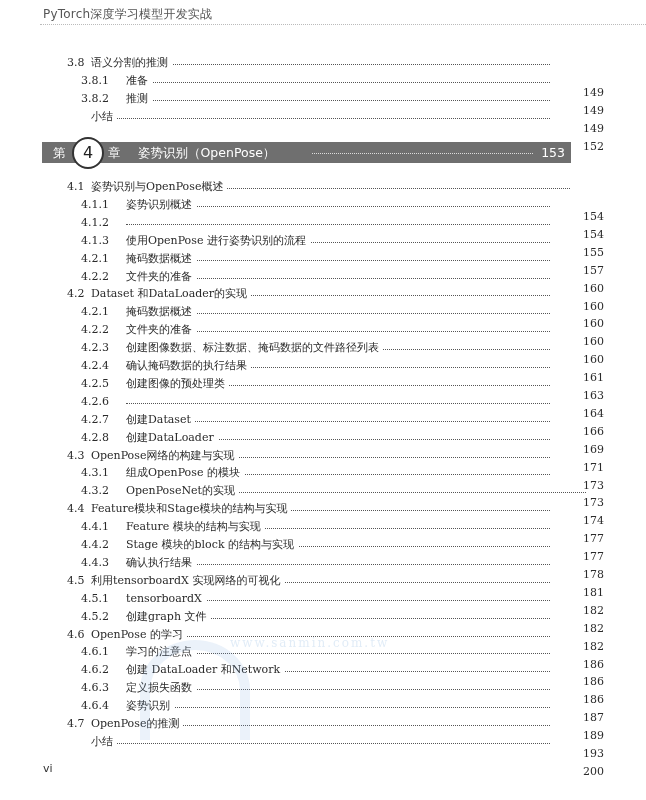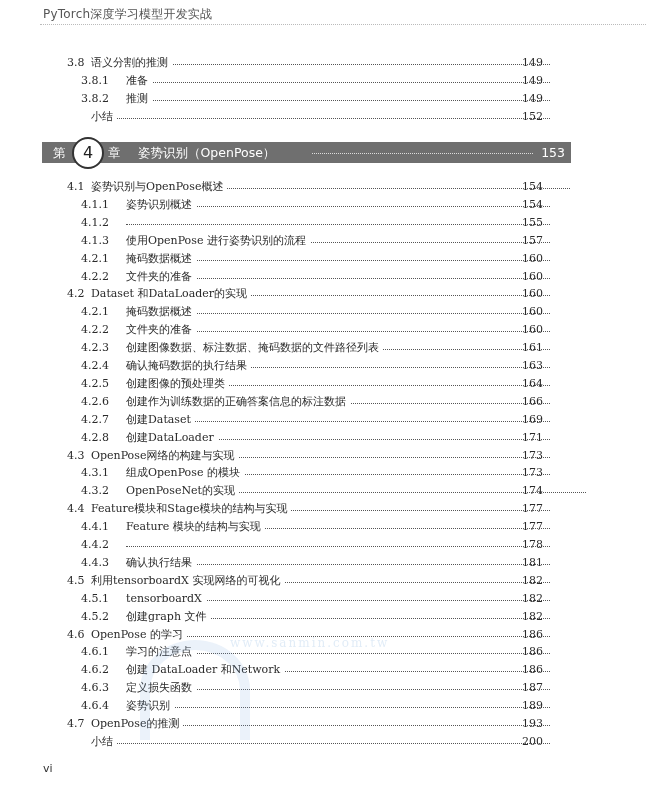--- a/index.html
+++ b/index.html
@@ -6,21 +6,21 @@
   body { width:646px; height:800px; background:#ffffff; position:relative; overflow:hidden;
          font-family:"DejaVu Serif","Liberation Serif",serif; color:#2a2a2a; }
   .running-head { position:absolute; left:43px; top:6px; font-family:"DejaVu Sans","Liberation Sans",sans-serif;
          font-size:12px; color:#555; letter-spacing:0.2px; }
   .head-rule { position:absolute; left:40px; right:0; top:24px; border-top:1px dotted #bbb; }
   .toc { position:absolute; left:0; top:0; width:646px; }
   .row { position:absolute; left:0; width:646px; height:18px; font-size:11px; line-height:18px; }
   .row .num { position:absolute; white-space:nowrap; }
   .row .title { position:absolute; white-space:nowrap; background:#fff; padding-right:4px; }
   .row .leader { position:absolute; right:96px; height:1px; top:10px; border-top:1.4px dotted #555; }
-  .row .page { position:absolute; left:522px; width:24px; text-align:left; }
+  .row .page { position:absolute; left:583px; width:24px; text-align:left;margin-top:30px; }
   .lvl1 .num { left:67px; }
   .lvl1 .title { left:91px; }
   .lvl2 .num { left:81px; }
   .lvl2 .title { left:126px; }
   .lvl-sum .title { left:91px; }
   .chapter-bar { position:absolute; left:42px; top:142px; width:529px; height:21px; background:#6f6f6f;
          font-family:"DejaVu Sans","Liberation Sans",sans-serif; color:#fff; font-size:12.5px; line-height:21px; }
   .chapter-bar .pre { position:absolute; left:11px; }
   .chapter-bar .circle { position:absolute; left:30px; top:-5px; width:28px; height:28px; border-radius:50%;
          background:#fff; border:2px solid #333; color:#222; font-size:16px; line-height:28px; text-align:center; }
@@ -145,21 +145,20 @@
     </div>
     <div class="row lvl2" style="top: 374.9px;">
       <span class="num">4.2.5</span>
       <span class="leader" style="left:126px"></span>
       <span class="title">创建图像的预处理类</span>
       <span class="page">164</span>
     </div>
     <div class="row lvl2" style="top: 392.8px;">
       <span class="num">4.2.6</span>
       <span class="leader" style="left:126px"></span>
-      <span class="title">创建作为训练数据的正确答案信息的标注数据</span>
       <span class="page">166</span>
     </div>
     <div class="row lvl2" style="top: 410.7px;">
       <span class="num">4.2.7</span>
       <span class="leader" style="left:126px"></span>
       <span class="title">创建Dataset</span>
       <span class="page">169</span>
     </div>
     <div class="row lvl2" style="top: 428.6px;">
       <span class="num">4.2.8</span>
@@ -193,20 +192,21 @@
     </div>
     <div class="row lvl2" style="top: 518.1px;">
       <span class="num">4.4.1</span>
       <span class="leader" style="left:126px"></span>
       <span class="title">Feature 模块的结构与实现</span>
       <span class="page">177</span>
     </div>
     <div class="row lvl2" style="top: 536px;">
       <span class="num">4.4.2</span>
       <span class="leader" style="left:126px"></span>
+      <span class="title">Stage 模块的block 的结构与实现</span>
       <span class="page">178</span>
     </div>
     <div class="row lvl2" style="top: 553.9px;">
       <span class="num">4.4.3</span>
       <span class="leader" style="left:126px"></span>
       <span class="title">确认执行结果</span>
       <span class="page">181</span>
     </div>
     <div class="row lvl1" style="top: 571.8px;">
       <span class="num">4.5</span>

